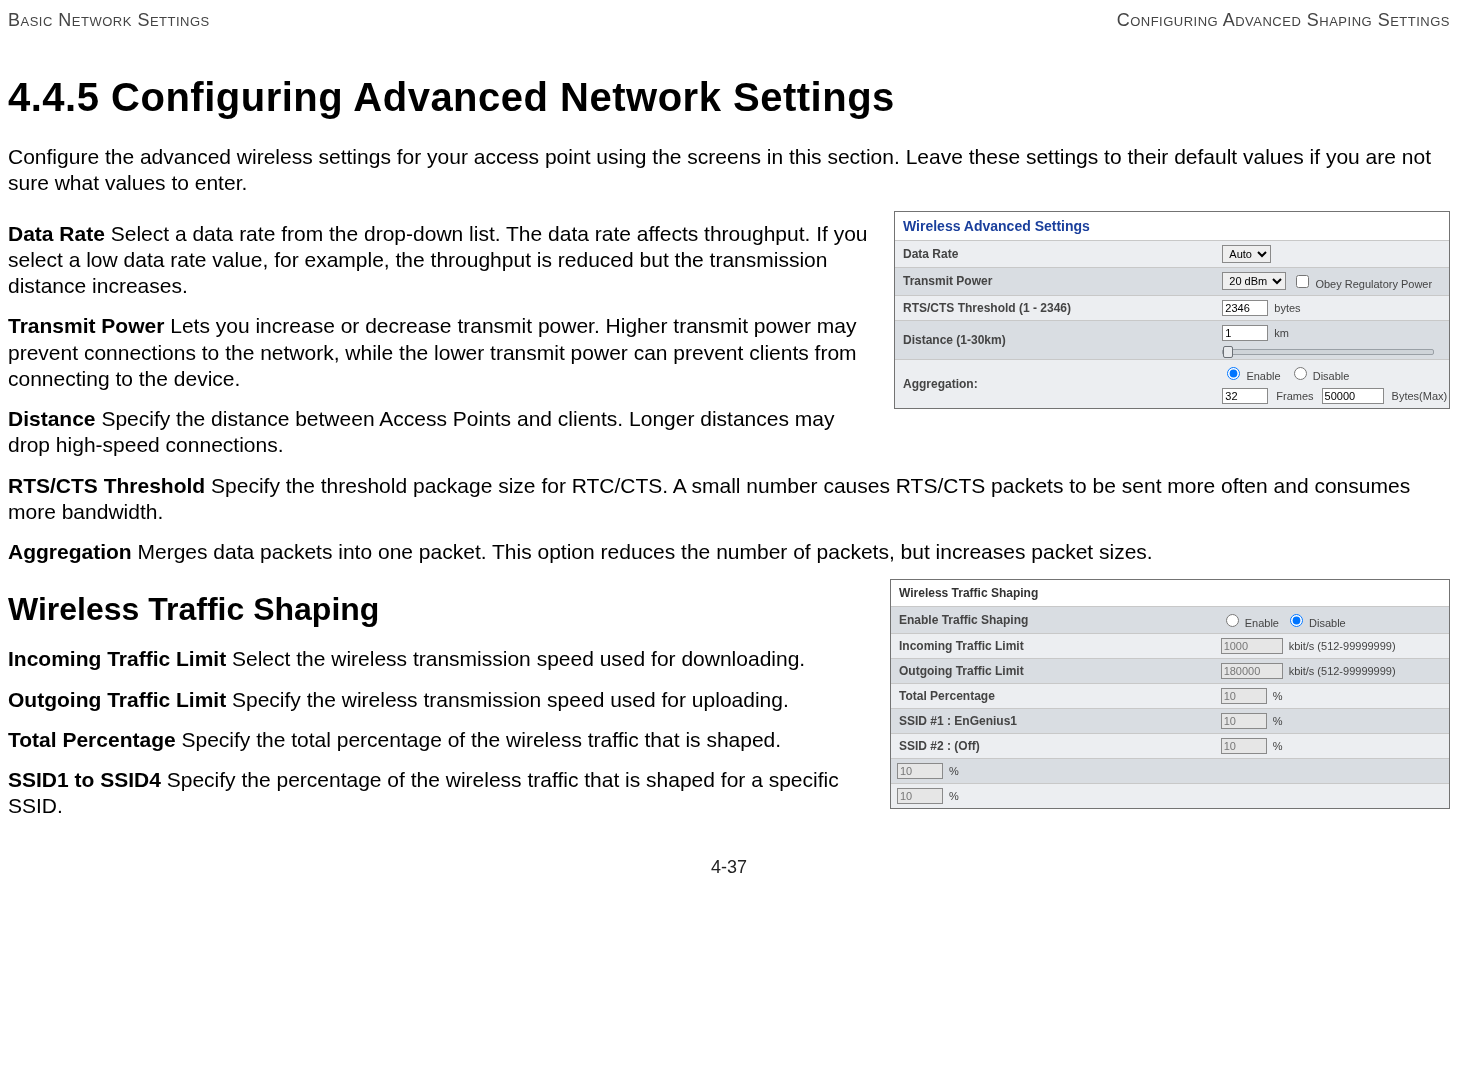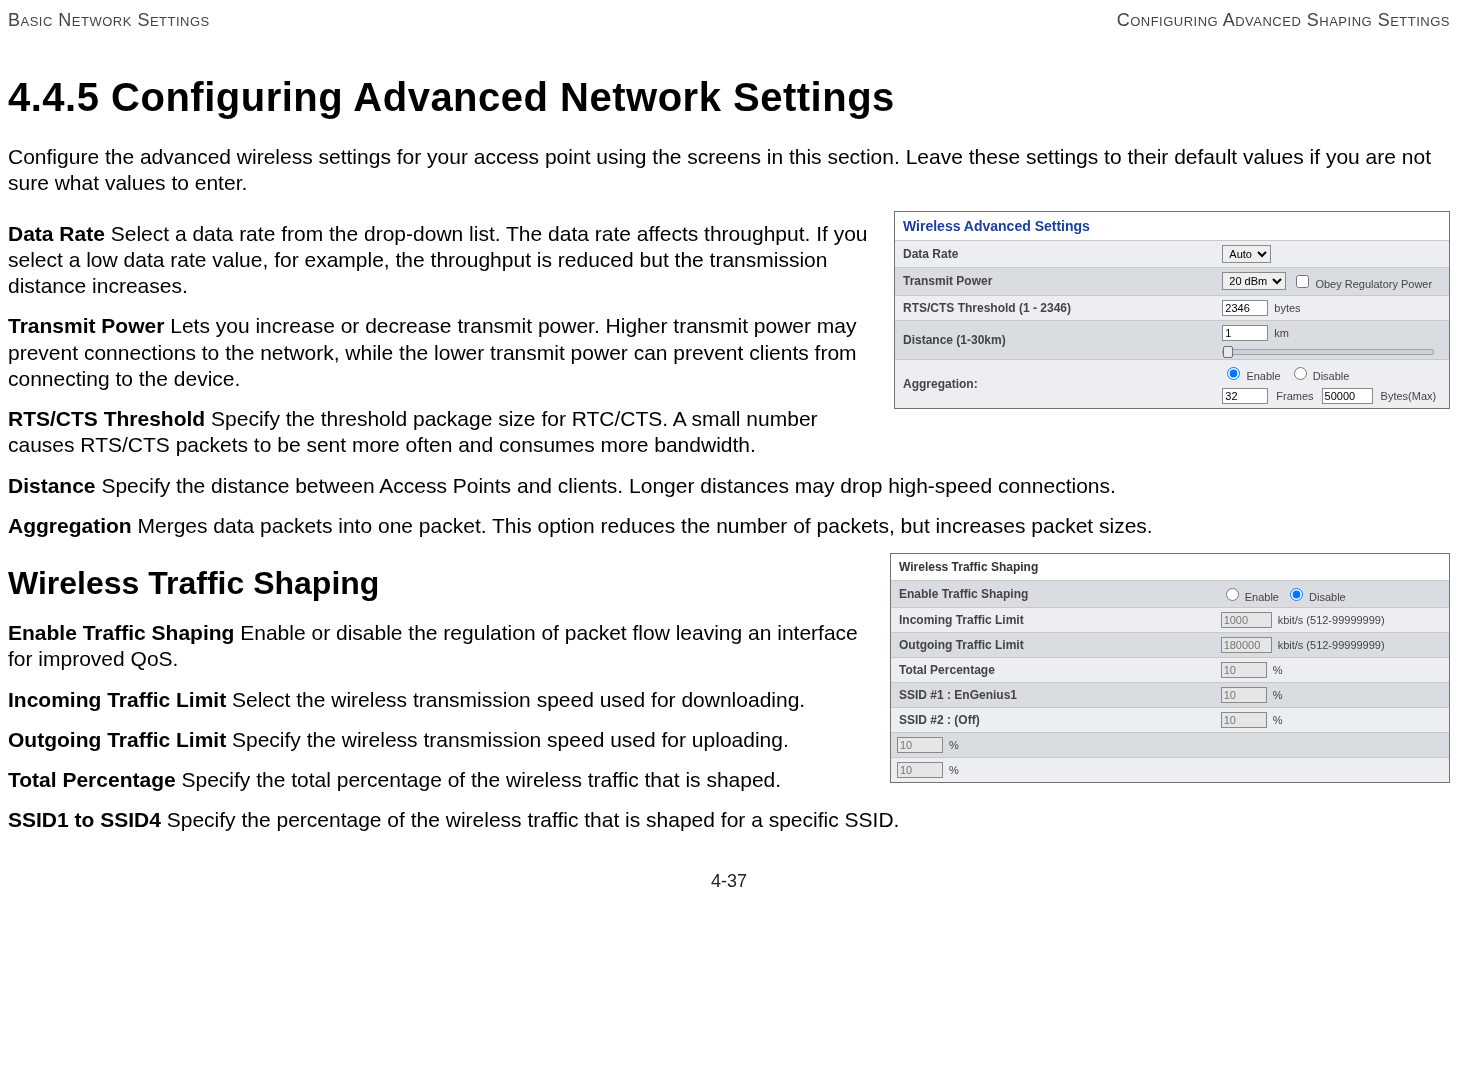--- a/index.html
+++ b/index.html
@@ -78,21 +78,21 @@
     color: #444;
     font-size: 11px;
   }
   .fig-ctrl select, .fig-ctrl input[type=text] {
     font-size: 11px;
     border: 1px solid #8a8a8a;
     padding: 1px 2px;
     font-family: inherit;
   }
   .fig-ctrl input[type=text] { width: 46px; }
-  .fig-ctrl input.wide { width: 51px; }
+  .fig-ctrl input.wide { width: 62px; }
   .fig-ctrl input[disabled] { background: #e6e6e6; color: #777; }
   .slider-track {
     height: 6px;
     background: #cfd4d9;
     border: 1px solid #9aa0a6;
     border-radius: 2px;
     width: 96%;
     position: relative;
     margin-top: 2px;
   }
@@ -189,23 +189,23 @@
           <span class="u">Bytes(Max)</span>
         </div>
       </div>
     </div>
   </div>
 
   <p class="body"><span class="term">Data Rate</span><span>  Select a data rate from the drop-down list. The data rate affects throughput. If you select a low data rate value, for example, the throughput is reduced but the transmission distance increases.</span></p>
 
   <p class="body"><span class="term">Transmit Power</span><span>  Lets you increase or decrease transmit power. Higher transmit power may prevent connections to the network, while the lower transmit power can prevent clients from connecting to the device.</span></p>
 
+  <p class="body"><span class="term">Distance</span><span>  Specify the distance between Access Points and clients. Longer distances may drop high-speed connections.</span></p>
+
   <p class="body"><span class="term">RTS/CTS Threshold</span><span>  Specify the threshold package size for RTC/CTS. A small number causes RTS/CTS packets to be sent more often and consumes more bandwidth.</span></p>
-
-  <p class="body"><span class="term">Distance</span><span>  Specify the distance between Access Points and clients. Longer distances may drop high-speed connections.</span></p>
 
   <p class="body"><span class="term">Aggregation</span><span>  Merges data packets into one packet. This option reduces the number of packets, but increases packet sizes.</span></p>
 </div>
 
 <div class="flow-block">
 
   <div class="fig fig2">
     <div class="fig-header">Wireless Traffic Shaping</div>
 
     <div class="fig-row alt">
@@ -266,21 +266,20 @@
     <div class="fig-row plain">
       <div class="fig-ctrl">
         <input type="text" disabled="" value="10" style="">
         <span class="u">%</span>
       </div>
     </div>
   </div>
 
   <h2 class="sub-title">Wireless Traffic Shaping</h2>
 
-  <p class="body"><span class="term">Enable Traffic Shaping</span><span>  Enable or disable the regulation of packet flow leaving an interface for improved QoS.</span></p>
 
   <p class="body"><span class="term">Incoming Traffic Limit</span><span>  Select the wireless transmission speed used for downloading.</span></p>
 
   <p class="body"><span class="term">Outgoing Traffic Limit</span><span>  Specify the wireless transmission speed used for uploading.</span></p>
 
   <p class="body"><span class="term">Total Percentage</span><span>  Specify the total percentage of the wireless traffic that is shaped.</span></p>
 
   <p class="body"><span class="term">SSID1 to SSID4</span><span>  Specify the percentage of the wireless traffic that is shaped for a specific SSID.</span></p>
 </div>
 

